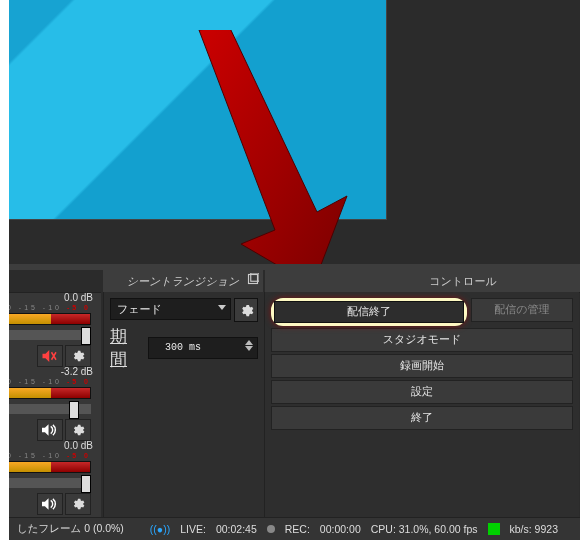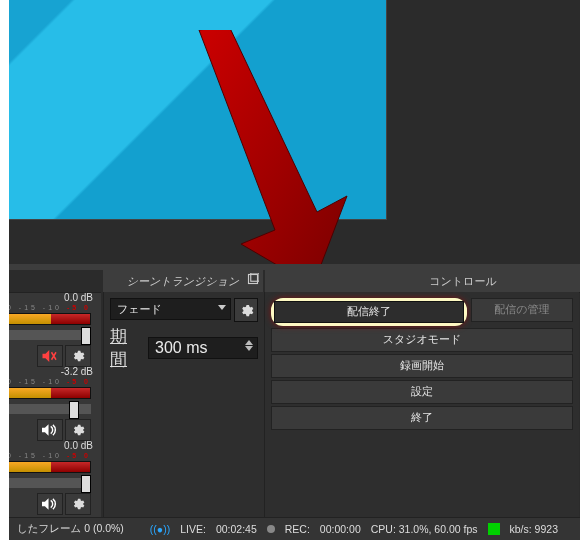--- a/index.html
+++ b/index.html
@@ -30,21 +30,21 @@
   .sq{width:24px;height:20px;background:#3a3a3a;border:1px solid #222;display:flex;align-items:center;justify-content:center;color:#fff;}
   
   #trans-h{left:94px;width:160px;font-style:italic;}
   #trans{position:absolute;left:94px;top:292px;width:160px;height:228px;border-left:1px solid #222;border-right:1px solid #222;background:#2e2e2e;}
   .sel{display:flex;align-items:flex-start;height:22px;margin:6px 6px 0 6px;}
   .sel .field{flex:1;height:20px;background:#1e1e1e;border:1px solid #111;color:#eaeaea;padding:0 6px;line-height:20px;font-size:11px;position:relative;}
   .chev{position:absolute;right:4px;top:6px;width:0;height:0;border-left:4px solid transparent;border-right:4px solid transparent;border-top:5px solid #ccc;}
   .gear{width:22px;height:22px;background:#3b3b3b;border:1px solid #111;margin-left:3px;display:flex;align-items:center;justify-content:center;}
   .row2{display:flex;align-items:center;margin:5px 6px 0 6px;gap:6px;}
   .row2 .lbl{width:32px;font-size:17px;color:#ddd;text-decoration:underline;}
-  .row2 .num{flex:1;height:20px;background:#1e1e1e;border:1px solid #111;color:#eaeaea;padding:0 6px;line-height:20px;font-size:16px;position:relative;}
+  .row2 .num{flex:1;height:20px;background:#1e1e1e;border:1px solid #111;color:#eaeaea;padding:0 16px;line-height:20px;font-size:10px;position:relative;font-family:Liberation Mono, monospace;}
   .spn{position:absolute;right:2px;top:2px;width:10px;display:flex;flex-direction:column;gap:1px;}
   .spn i{display:block;width:0;height:0;border-left:4px solid transparent;border-right:4px solid transparent;}
   .spn .u{border-bottom:5px solid #bbb;}
   .spn .d{border-top:5px solid #bbb;}
   
   #ctrl-h{left:256px;width:314px;padding-left:41px;}
   #ctrl{position:absolute;left:256px;top:292px;width:314px;height:228px;background:#2e2e2e;}
   .cbtn{height:22px;margin:2px 6px;background:#3a3a3a;border:1px solid #222;color:#e6e6e6;text-align:center;line-height:21px;font-size:11px;}
   #stoprow{display:flex;margin:6px 6px 2px 6px;gap:4px;}
   #stoprow .cbtn{margin:0;}

